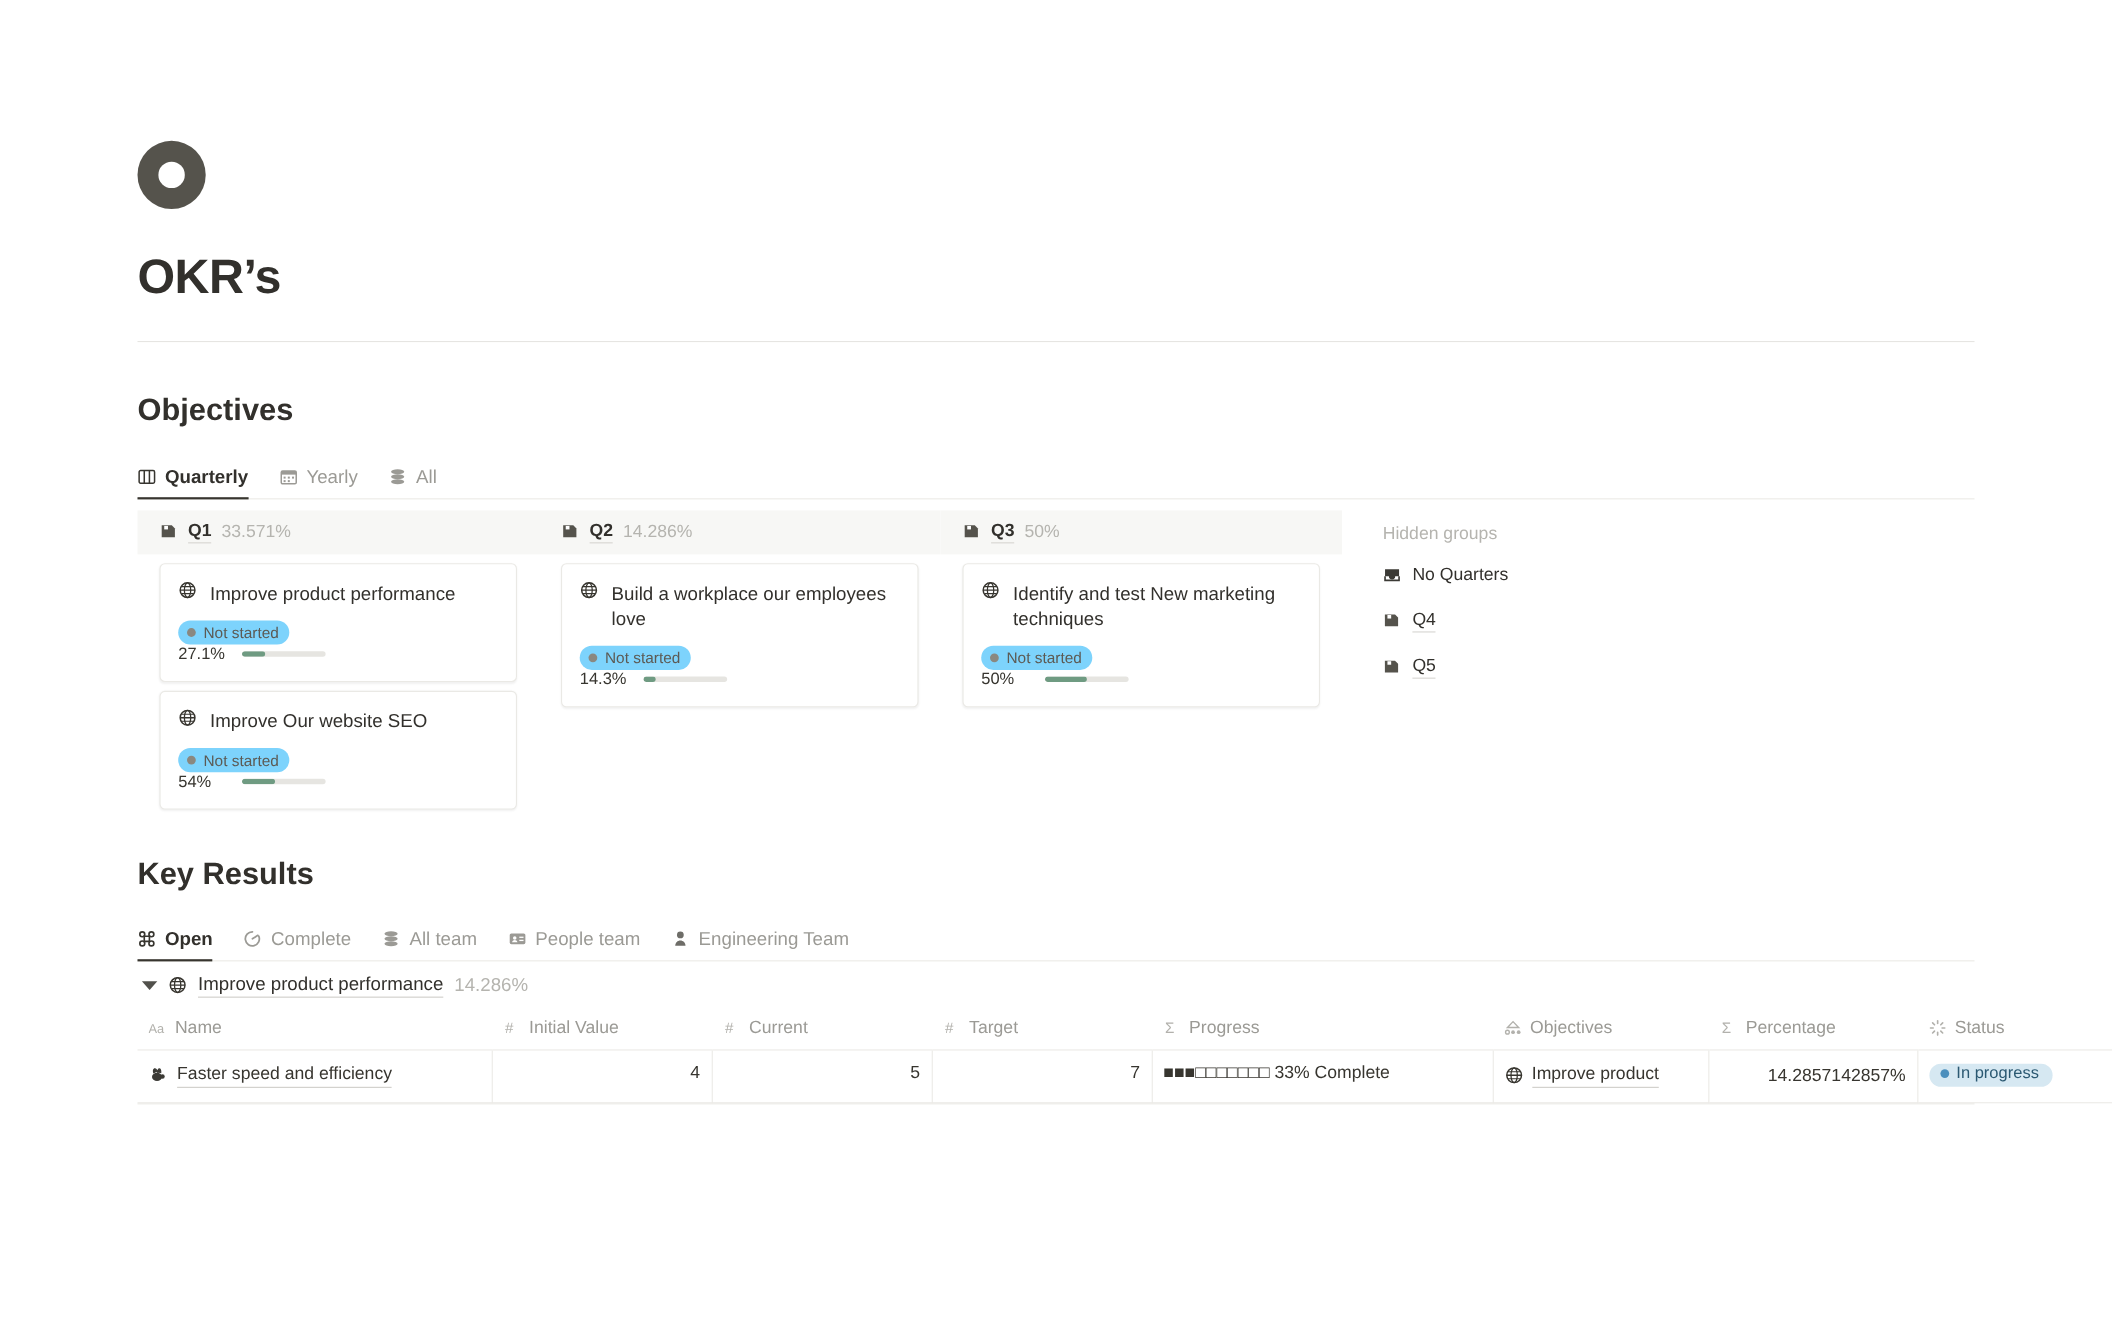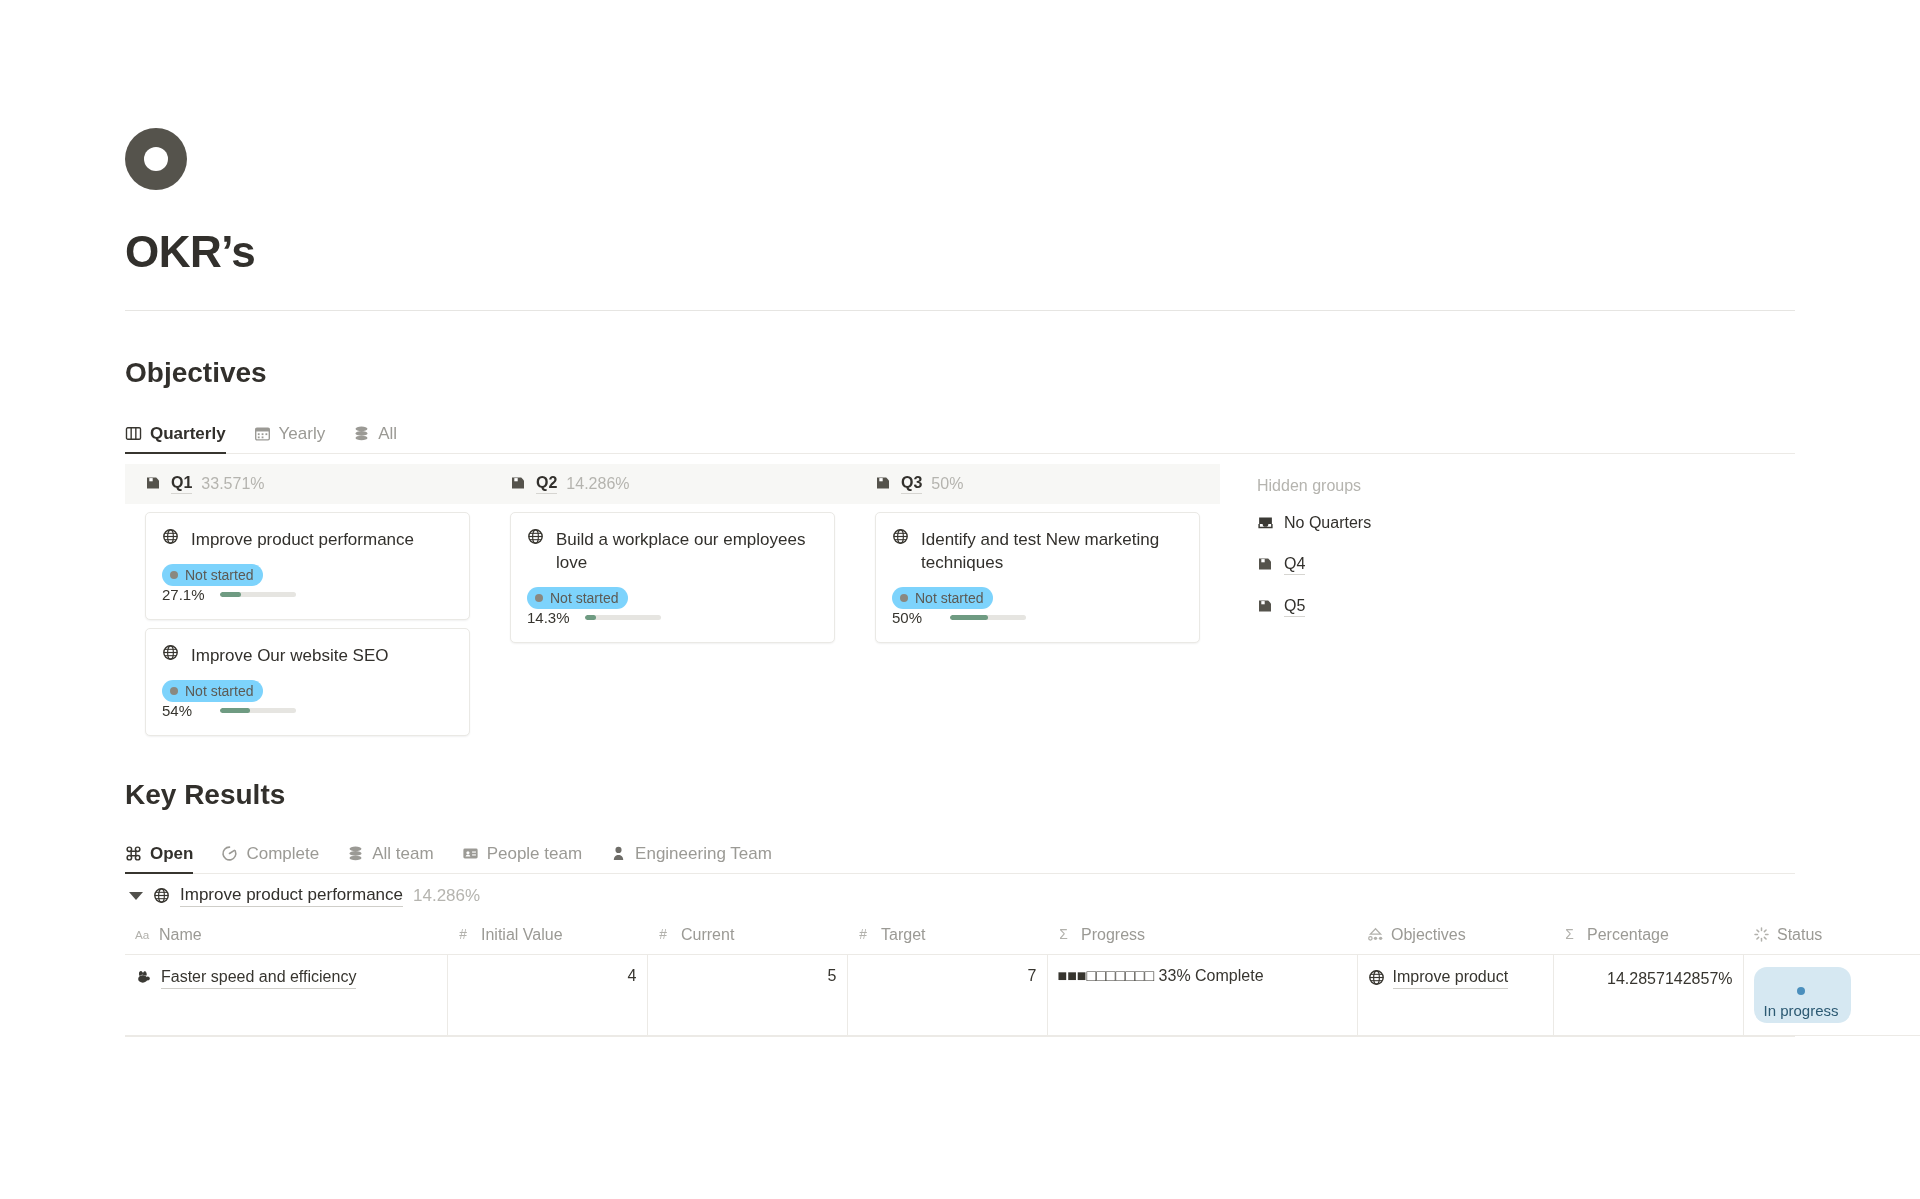--- a/index.html
+++ b/index.html
@@ -127,22 +127,22 @@
   }
   table.kr td:last-child { border-right: none; }
   table.kr th.num, table.kr td.num { text-align: right; }
   .namecell { display: flex; align-items: center; gap: 9px; }
   .namecell .nm { border-bottom: 1px solid #cfcec9; line-height: 1.3; }
   .relcell { display: flex; align-items: center; gap: 8px; overflow: hidden; }
   .relcell .rl { border-bottom: 1px solid #cfcec9; line-height: 1.3; white-space: nowrap; }
   .pct-wrap { text-align: right; word-break: break-all; line-height: 1.45; }
   .status-badge {
     display: inline-flex; align-items: center; gap: 7px;
-    background: #d6e8f2; border-radius: 13px; padding: 20px 12px 4px 10px;
-    font-size: 15px; color: #2b5972; flex-direction: column;
+    background: #d6e8f2; border-radius: 13px; padding: 0 12px 4px 10px;
+    font-size: 15px; color: #2b5972;
   }
   .status-badge .dot { width: 8px; height: 8px; border-radius: 50%; background: #4b8fbd; }
   .progress-text { white-space: nowrap; font-size: 16px; letter-spacing: 0px; text-align: center; }
   .next-group { border-top: 1px solid #eceae6; margin-top: 0; }
 </style>
 </head>
 <body>
 
 <div class="page">
   <div class="content">

